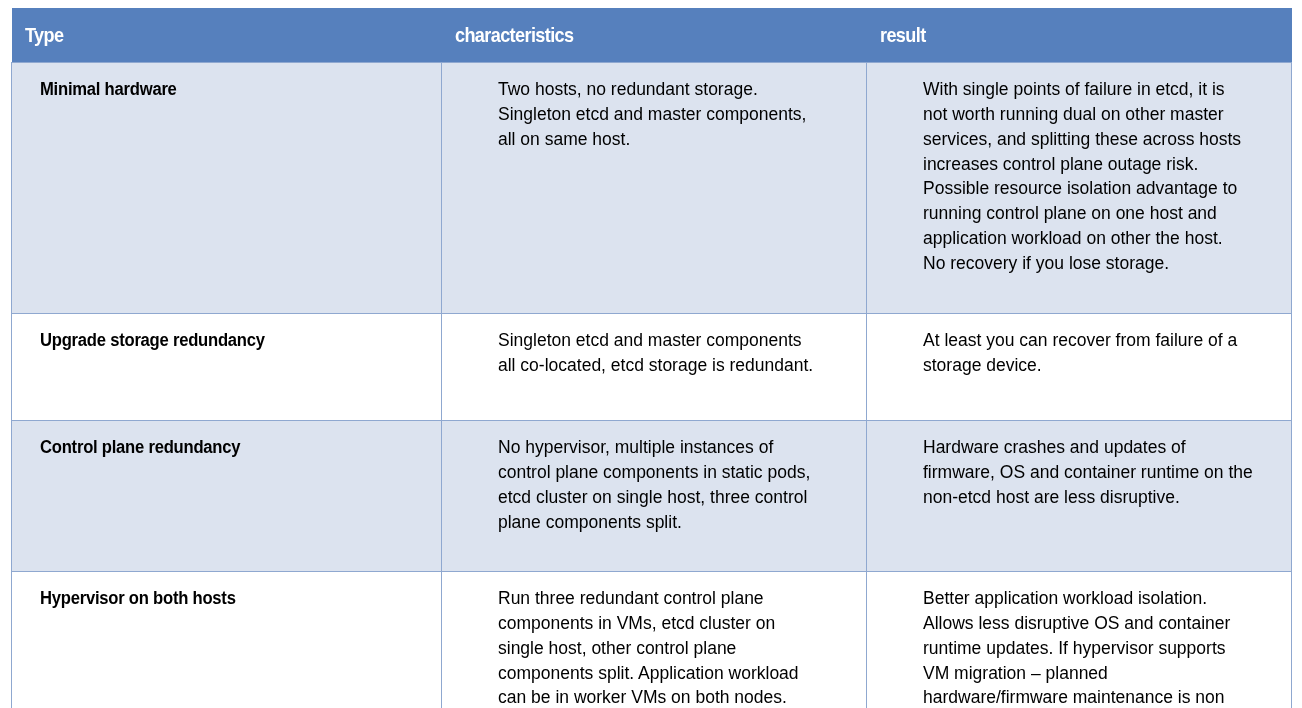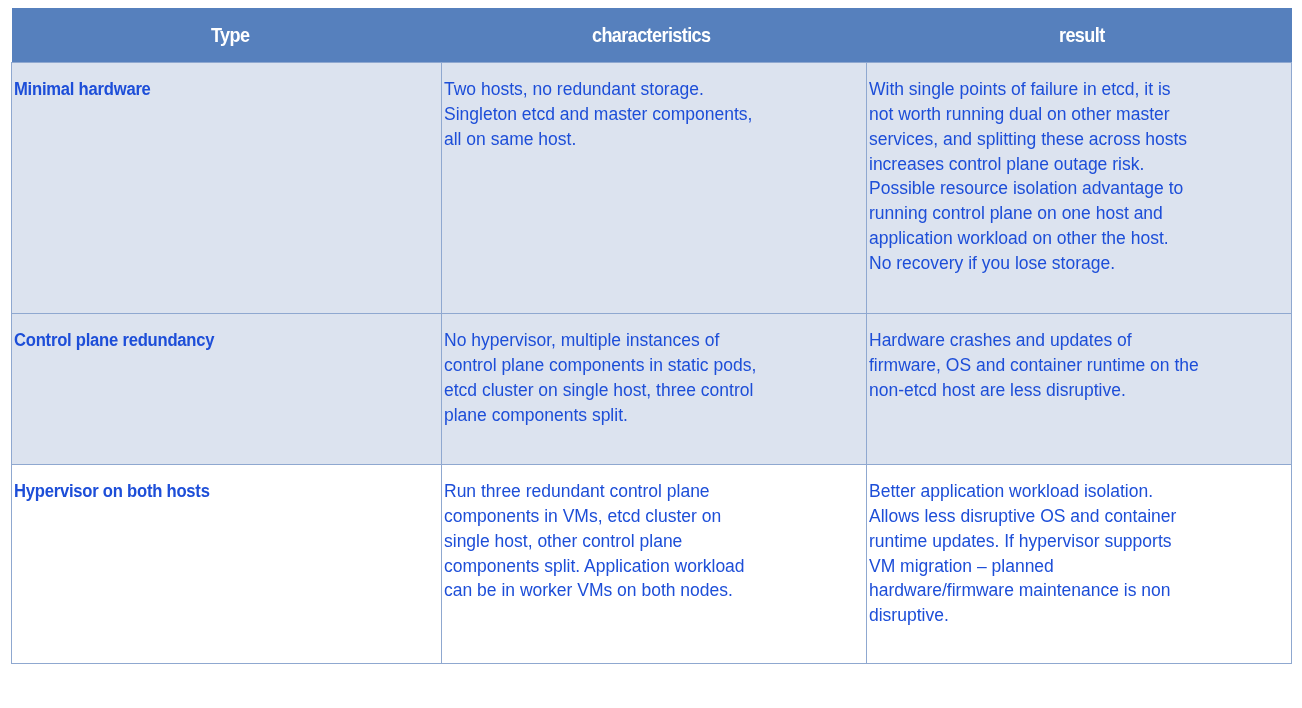--- a/index.html
+++ b/index.html
@@ -38,64 +38,65 @@
   }
 
   
   col.c-type  { width: 430px; }
   col.c-char  { width: 425px; }
   col.c-res   { width: 425px; }
 
   thead th {
     background: #5680bd;
     color: #ffffff;
-    text-align: center;
+    text-align: left;
     vertical-align: middle;
     height: 54px;
     padding: 0 0 0 13px;
     border: none;
     font-family: "Liberation Sans", sans-serif;
     font-weight: bold;
     font-size: 21px;
     letter-spacing: -0.7px;
     transform: none;
   }
   thead th .hdr-txt {
     display: inline-block;
     transform: scaleX(0.86);
     transform-origin: left center;
     white-space: nowrap;
   }
 
   tbody td {
     border: 1px solid #8fa8d0;
     vertical-align: top;
-    padding: 14px 16px 14px 2px;
+    padding: 14px 16px 14px 28px;
     font-size: 17.5px;
     line-height: 1.42;
-    color: #1d4ed8;
+    color: #000000;
     font-family: "Liberation Sans", sans-serif;
   }
 
   tbody tr.shade td { background: #dce3ef; }
   tbody tr.plain td { background: #ffffff; }
 
   td.type-cell {
     font-weight: bold;
     letter-spacing: -0.25px;
   }
   td.type-cell .tc-txt {
     display: inline-block;
     transform: scaleX(0.95);
     transform-origin: left top;
   }
 
   td.body-cell .bc-txt {
     display: block;
     white-space: pre-line;
+    margin-left: 28px;
   }
 
   
   tr.r0 td { height: 222px; }
   tr.r1 td { height: 78px; }
   tr.r2 td { height: 122px; }
   tr.r3 td { height: 170px; }
 </style>
 </head>
 <body>
@@ -127,20 +128,31 @@
               <span class="bc-txt">With single points of failure in etcd, it is
 not worth running dual on other master
 services, and splitting these across hosts
 increases control plane outage risk.
 Possible resource isolation advantage to
 running control plane on one host and
 application workload on other the host.
 No recovery if you lose storage.</span>
             </td>
         </tr>
+        <tr class="plain r1">
+          <td class="type-cell"><span class="tc-txt">Upgrade storage redundancy</span></td>
+          <td class="body-cell">
+              <span class="bc-txt">Singleton etcd and master components
+all co-located, etcd storage is redundant.</span>
+            </td>
+          <td class="body-cell">
+              <span class="bc-txt">At least you can recover from failure of a
+storage device.</span>
+            </td>
+        </tr>
         <tr class="shade r2">
           <td class="type-cell"><span class="tc-txt">Control plane redundancy</span></td>
           <td class="body-cell">
               <span class="bc-txt">No hypervisor, multiple instances of
 control plane components in static pods,
 etcd cluster on single host, three control
 plane components split.</span>
             </td>
           <td class="body-cell">
               <span class="bc-txt">Hardware crashes and updates of

